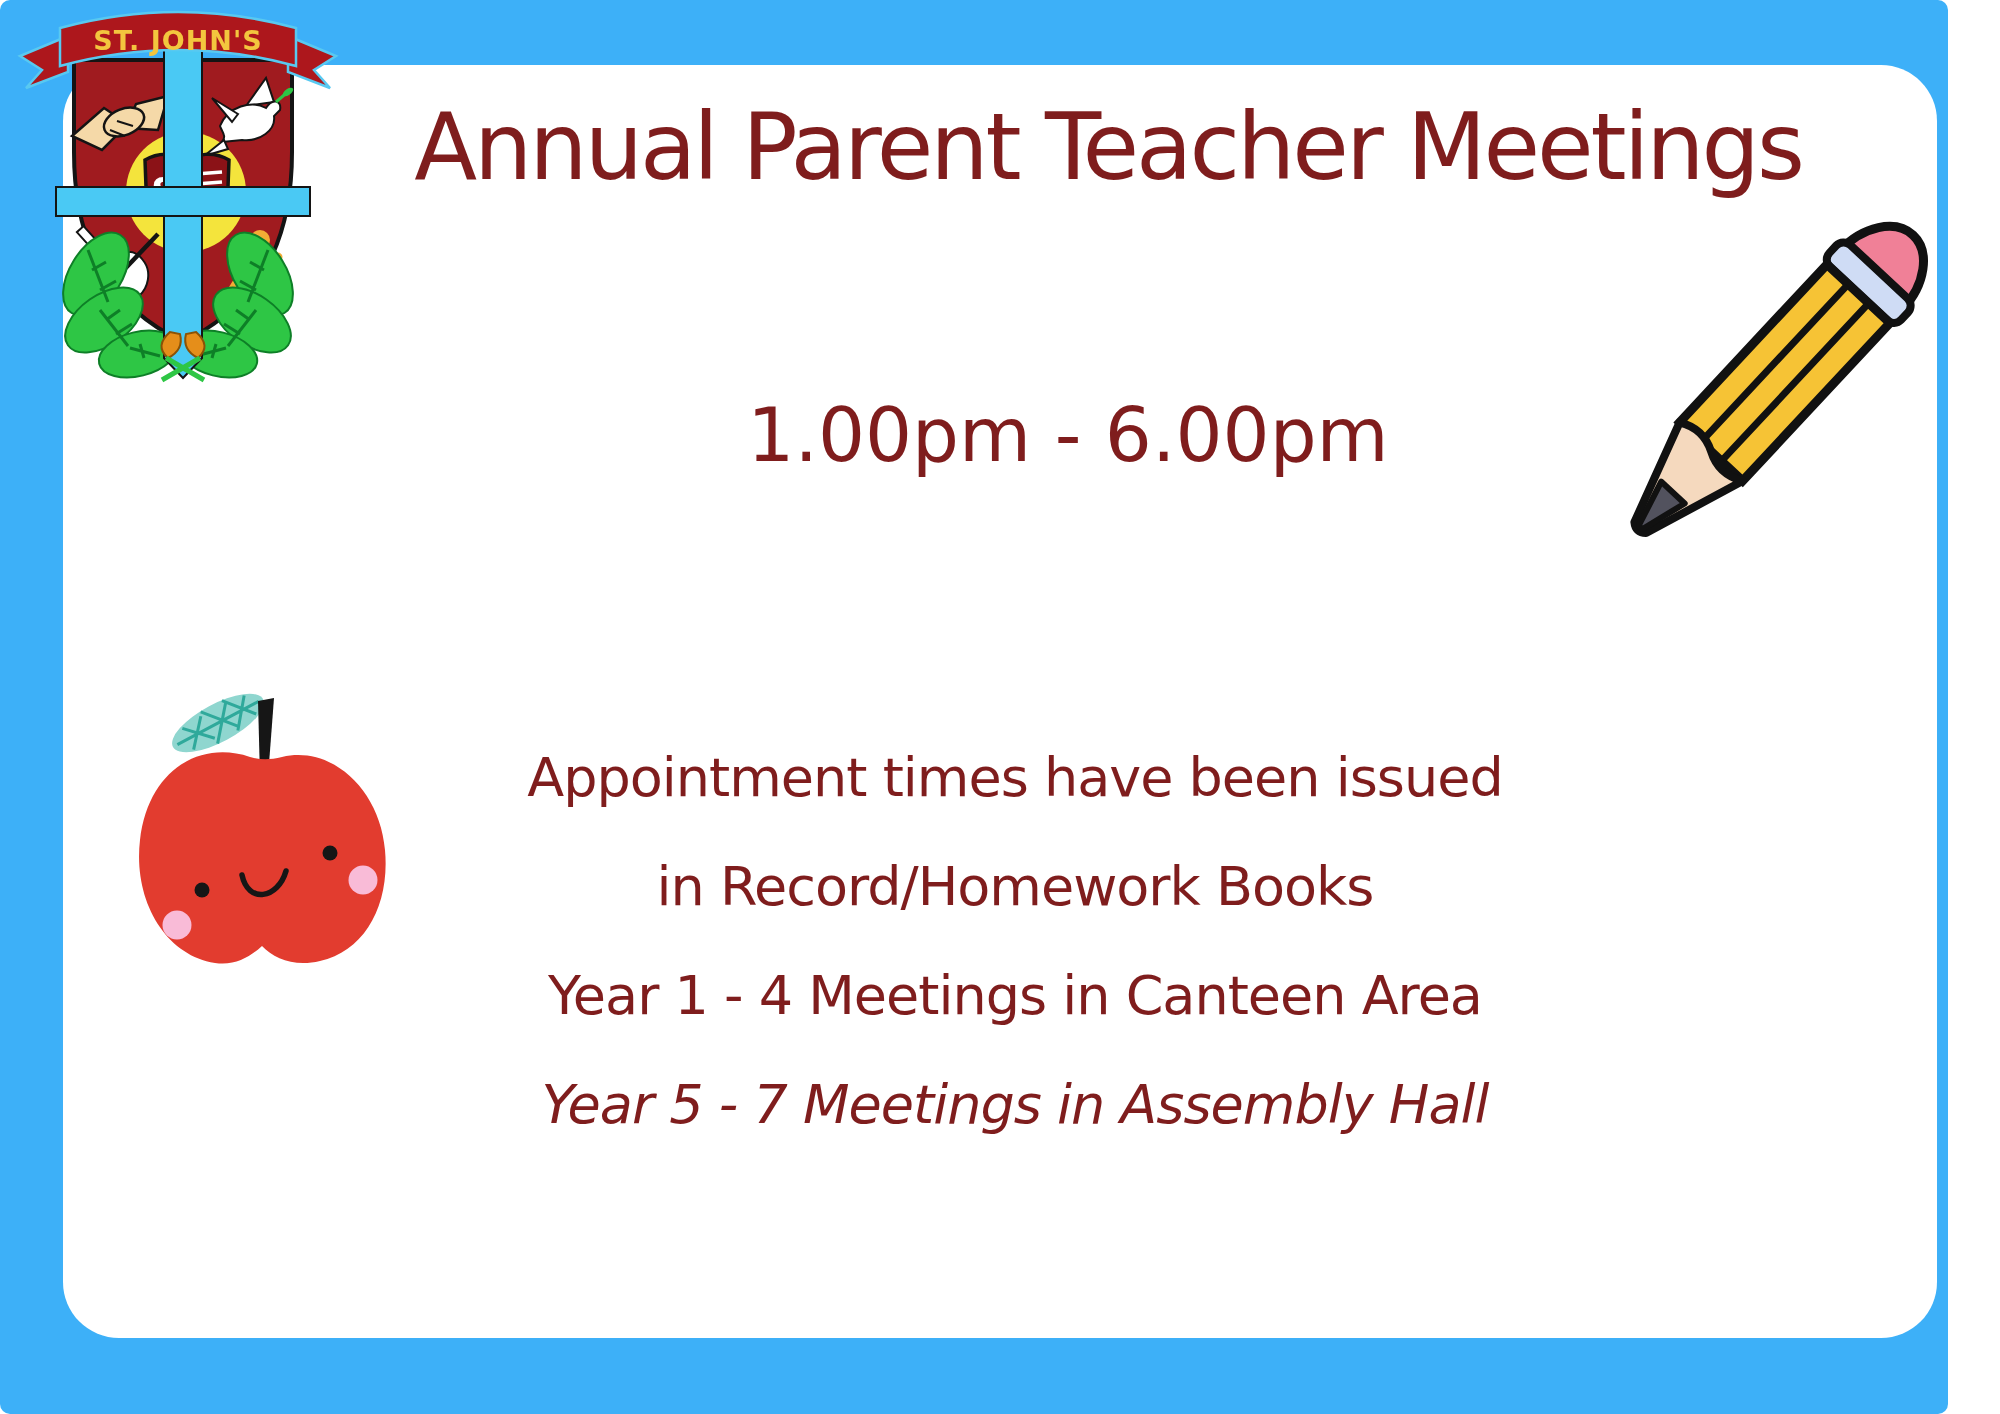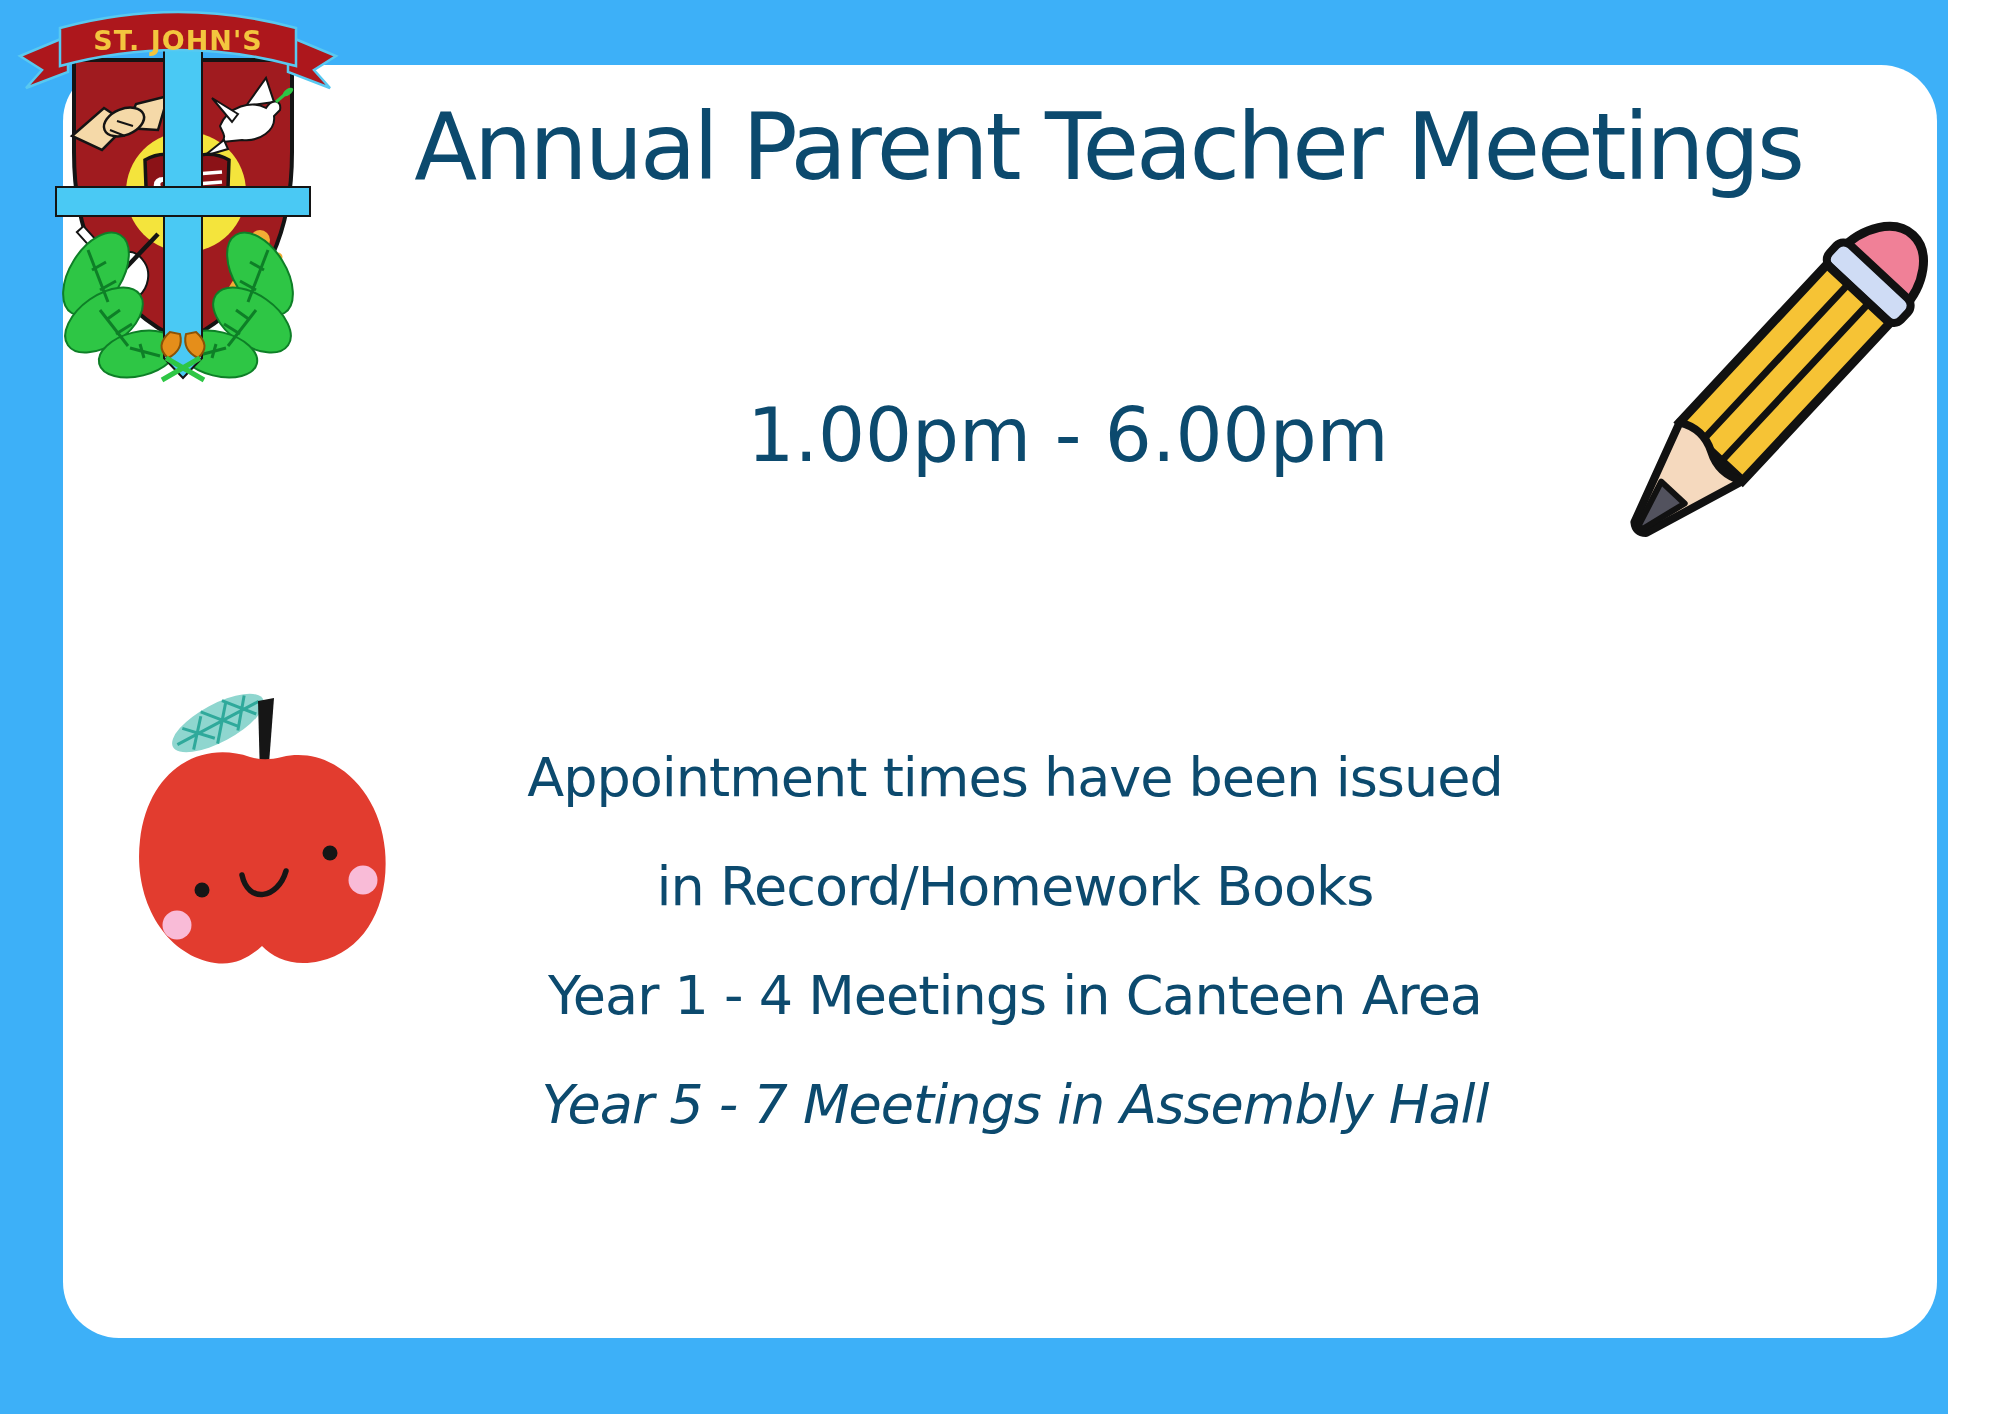--- a/index.html
+++ b/index.html
@@ -5,31 +5,32 @@
   html, body {
     margin: 0; padding: 0;
     width: 2000px; height: 1414px;
     overflow: hidden;
     font-family: "DejaVu Sans", "Liberation Sans", sans-serif;
   }
   .frame {
     position: relative;
     width: 1948px; height: 1414px;
     background: #3DB0F8;
+    border-radius: 10px;
   }
   .card {
     position: absolute;
     left: 63px; top: 65px;
     width: 1874px; height: 1273px;
     background: #ffffff;
     border-radius: 56px;
   }
   .txt {
     position: absolute;
-    color: #0c4a6e;
+    color: #7f1d1d;
     white-space: pre;
     line-height: 1;
     transform: translate(-50%, -50%);
   }
   .title {
     left: 1108px; top: 148px;
     font-size: 92px;
     letter-spacing: -3px;
     font-weight: 500;
   }

